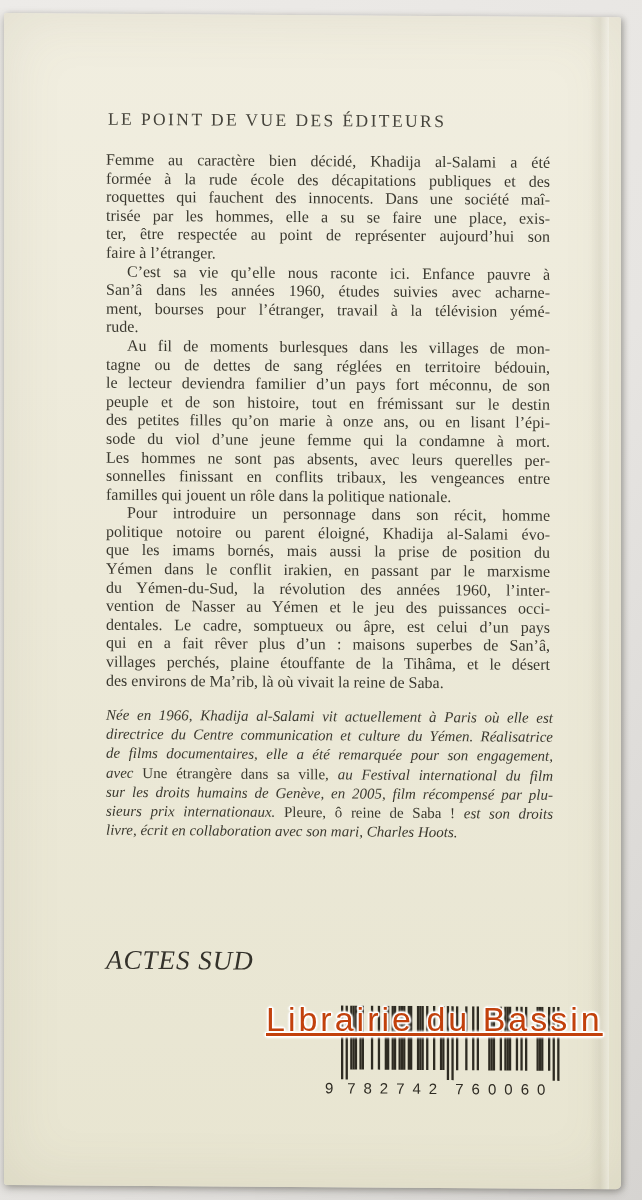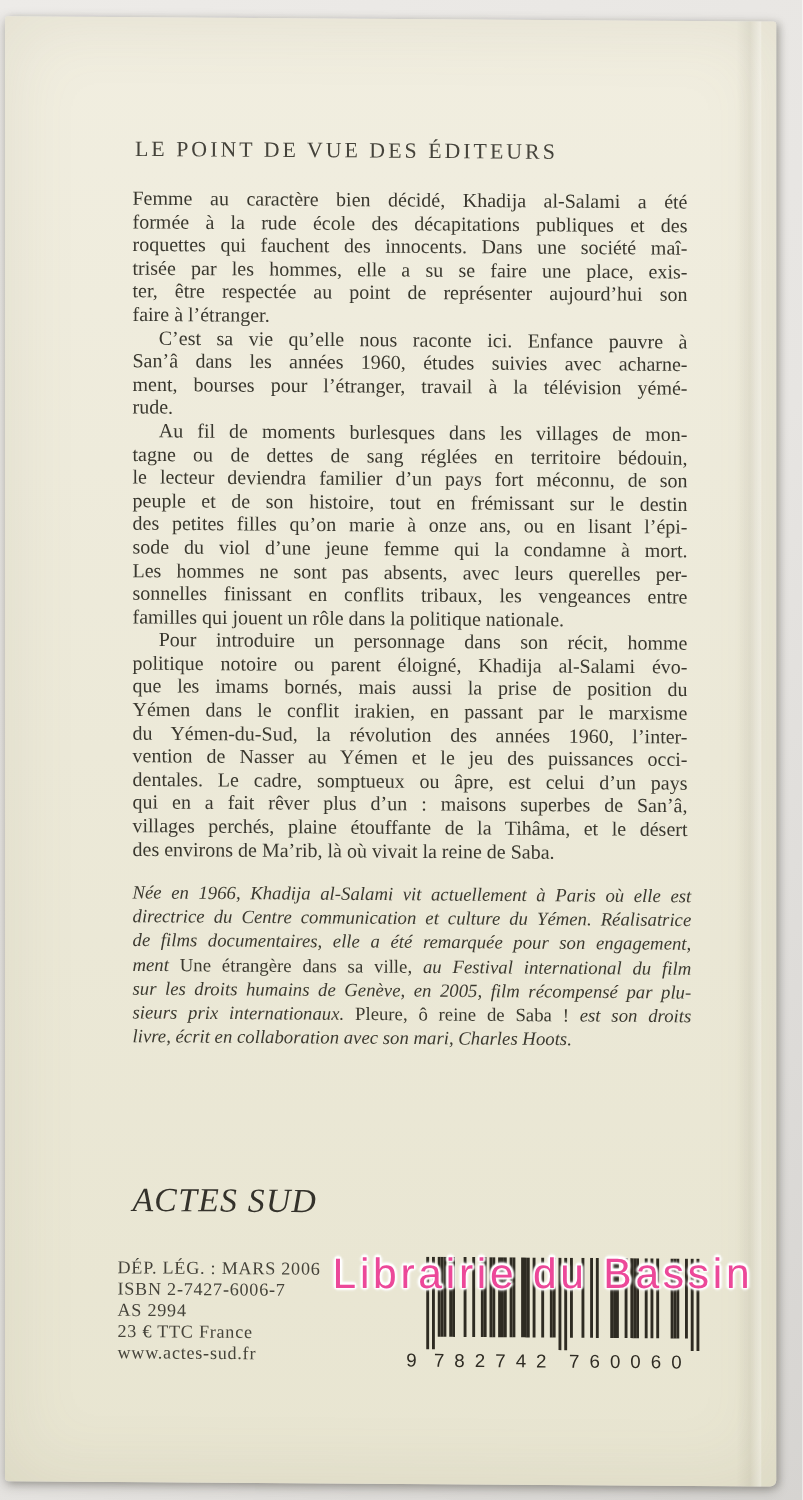--- a/index.html
+++ b/index.html
@@ -107,33 +107,26 @@
         <div class="line"><span>dentales. Le cadre, somptueux ou âpre, est celui d’un pays</span></div>
         <div class="line"><span>qui en a fait rêver plus d’un : maisons superbes de San’â,</span></div>
         <div class="line"><span>villages perchés, plaine étouffante de la Tihâma, et le désert</span></div>
         <div class="line"><span>des environs de Ma’rib, là où vivait la reine de Saba.</span></div>
       </div>
     </div>
   <div class="bio" id="bio-text">
       <div class="line"><span>Née en 1966, Khadija al-Salami vit actuellement à Paris où elle est</span></div>
       <div class="line"><span>directrice du Centre communication et culture du Yémen. Réalisatrice</span></div>
       <div class="line"><span>de films documentaires, elle a été remarquée pour son engagement,</span></div>
-      <div class="line"><span>ment </span><span class="rm">Une étrangère dans sa ville</span><span>, au Festival international du film</span></div>
+      <div class="line"><span>avec </span><span class="rm">Une étrangère dans sa ville</span><span>, au Festival international du film</span></div>
       <div class="line"><span>sur les droits humains de Genève, en 2005, film récompensé par plu-</span></div>
       <div class="line"><span>sieurs prix internationaux. </span><span class="rm">Pleure, ô reine de Saba !</span><span> est son droits</span></div>
       <div class="line"><span>livre, écrit en collaboration avec son mari, Charles Hoots.</span></div>
     </div>
   <div class="publisher">ACTES SUD</div>
-  <div class="imprint" id="imprint">
-      <div>DÉP. LÉG. : MARS 2006</div>
-      <div>ISBN 2-7427-6006-7</div>
-      <div>AS 2994</div>
-      <div>23 € TTC France</div>
-      <div>www.actes-sud.fr</div>
-    </div>
   <svg class="barcode" id="barcode" width="245" height="96">
       <rect x="18.00" y="0" width="2.3" height="74" fill="#2e2b22"></rect>
       <rect x="22.60" y="0" width="2.3" height="74" fill="#2e2b22"></rect>
       <rect x="27.20" y="0" width="2.3" height="64" fill="#2e2b22"></rect>
       <rect x="29.50" y="0" width="2.3" height="64" fill="#2e2b22"></rect>
       <rect x="31.80" y="0" width="2.3" height="64" fill="#2e2b22"></rect>
       <rect x="36.40" y="0" width="2.3" height="64" fill="#2e2b22"></rect>
       <rect x="38.70" y="0" width="2.3" height="64" fill="#2e2b22"></rect>
       <rect x="47.90" y="0" width="2.3" height="64" fill="#2e2b22"></rect>
       <rect x="54.80" y="0" width="2.3" height="64" fill="#2e2b22"></rect>
@@ -174,13 +167,13 @@
       <rect x="218.10" y="0" width="2.3" height="64" fill="#2e2b22"></rect>
       <rect x="225.00" y="0" width="2.3" height="64" fill="#2e2b22"></rect>
       <rect x="229.60" y="0" width="2.3" height="74" fill="#2e2b22"></rect>
       <rect x="234.20" y="0" width="2.3" height="74" fill="#2e2b22"></rect>
       <text x="2" y="88" text-anchor="start" class="lead">9</text>
       <text x="73.19999999999999" y="88" text-anchor="middle">782742</text>
       <text x="181.29999999999998" y="88" text-anchor="middle">760060</text>
     </svg>
 </div>
 
-<div class="watermark" style="color: #ec4899;">Librairie du Bassin</div>
+<div class="watermark" style="color: #c2410c; text-decoration: underline;">Librairie du Bassin</div>
 
 </body></html>

